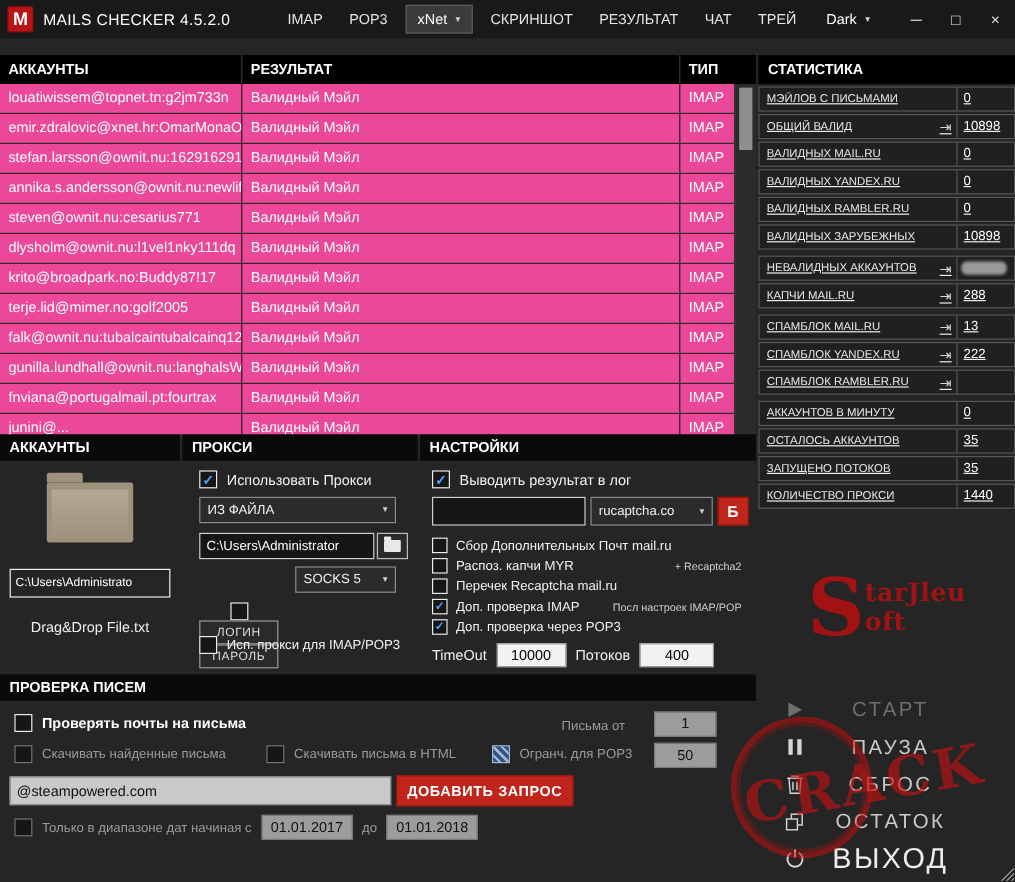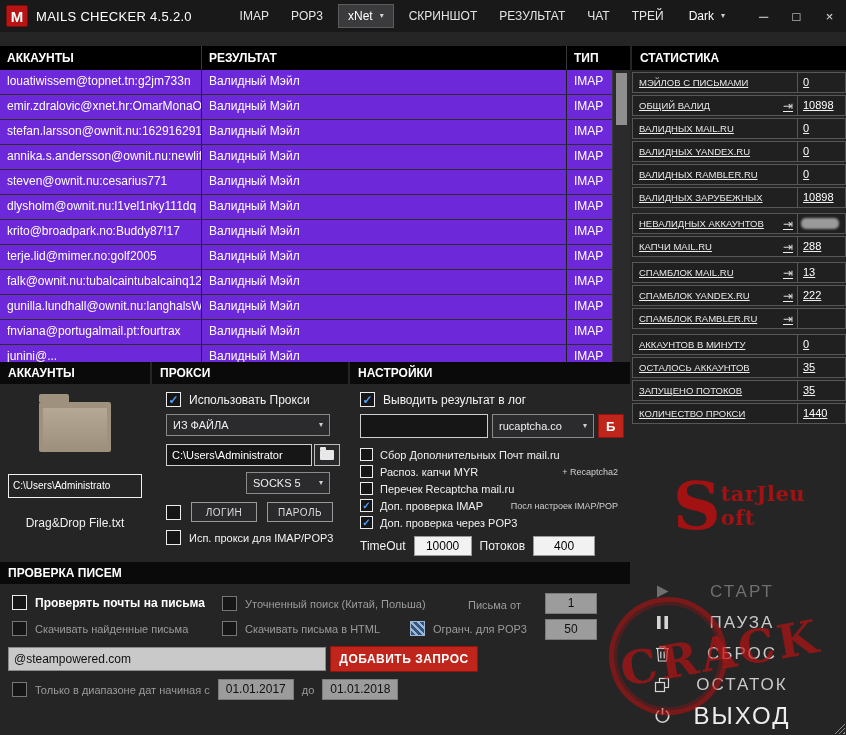--- a/index.html
+++ b/index.html
@@ -17,21 +17,21 @@
 .caret{font-size:8px;color:#cfcfcf;line-height:1;}
 .win-btns{display:flex;margin-left:8px;}
 .win-btn{width:33px;height:32px;display:flex;align-items:center;justify-content:center;color:#e0e0e0;font-size:13px;cursor:pointer;}
 
 
 #table-area{position:absolute;left:0;top:46px;width:630px;height:316px;background:#0a0a0a;}
 .tbl-header{display:flex;height:24px;background:#000;font-weight:bold;color:#fff;}
 .tbl-header>div{line-height:24px;padding-left:7px;border-right:1px solid #3a3a3a;font-size:12px;}
 .h-acc{width:202px;}.h-res{width:365px;}.h-typ{width:63px;border-right:none!important;}
 .tbl-body{position:absolute;left:0;top:24px;width:612px;height:292px;overflow:hidden;}
-.tbl-row{display:flex;height:25px;background:#6d28d9;border-bottom:1px solid #2d2d2d;}
+.tbl-row{display:flex;height:25px;background:#ec4899;border-bottom:1px solid #2d2d2d;}
 .tbl-row>div{line-height:23px;padding-left:7px;font-size:12px;color:#fff;white-space:nowrap;overflow:hidden;border-right:1px solid #1f1f1f;}
 .r-acc{width:202px;}.r-res{width:365px;}.r-typ{width:45px;border-right:none!important;}
 .tbl-scroll{position:absolute;top:24px;right:0;width:18px;height:292px;background:#2b2b2d;border-left:1px solid #3a3a3a;}
 .tbl-thumb{position:absolute;top:3px;left:3px;width:11px;height:52px;background:#8f8f8f;}
 
 
 #stats{position:absolute;left:632px;top:46px;width:214px;}
 .stats-header{height:24px;line-height:24px;background:#000;color:#fff;font-weight:bold;font-size:12px;padding-left:8px;}
 #stats-rows{margin-top:2px;text-decoration:underline;}
 .stat-row{display:flex;align-items:center;height:21px;margin-bottom:2px;border:1px solid #575757;background:#202021;}
@@ -75,21 +75,21 @@
 
 
 #proxy-panel{position:absolute;left:152px;top:362px;width:196px;height:198px;}
 .p-use{left:14px;top:30px;display:flex;gap:8px;align-items:center;}
 .p-src{left:14px;top:52px;width:164px;}
 .p-file{left:14px;top:82px;width:146px;height:22px;}
 .p-folderbtn{left:162px;top:82px;width:26px;height:22px;border:1px solid #bdbdbd;background:#2a2a2c;display:flex;align-items:center;justify-content:center;cursor:pointer;}
 .mini-folder{width:14px;height:10px;background:#e8e8e8;position:relative;border-radius:1px;}
 .mini-folder::before{content:"";position:absolute;top:-3px;left:0;width:6px;height:3px;background:#e8e8e8;border-radius:1px 1px 0 0;}
 .p-socks{left:94px;top:110px;width:84px;}
-.p-loginrow{left:14px;top:140px;display:flex;align-items:center;gap:10px;}
+.p-loginrow{left:14px;top:140px;display:flex;align-items:center;gap:0;flex-direction:column;}
 .btn.small{width:66px;height:20px;}
 .p-imappop{left:14px;top:168px;display:flex;gap:8px;align-items:center;}
 
 
 #settings-panel{position:absolute;left:350px;top:362px;width:280px;height:198px;}
 .s-log{left:10px;top:30px;display:flex;gap:8px;align-items:center;}
 .s-captcha{left:10px;top:52px;display:flex;gap:4px;align-items:center;}
 .cap-key{width:128px;height:24px;line-height:22px;}
 .cap-srv{width:102px;height:24px;}
 .cap-b{width:26px;height:24px;font-size:13px;}
@@ -437,24 +437,20 @@
       <div class="inp white th-inp">400</div>
     </div>
   </section>
 
   <section id="mailcheck-panel">
     <div class="panel-header">ПРОВЕРКА ПИСЕМ</div>
     <div class="mrow m-r1a">
       <span class="cb"></span>
       <span class="lbl b">Проверять почты на письма</span>
     </div>
-    <div class="mrow m-r1b">
-      <span class="cb dis"></span>
-      <span class="lbl s dim">Уточненный поиск (Китай, Польша)</span>
-    </div>
     <div class="m-r1c lbl s dim">Письма от</div>
     <div class="inp grey m-inp1">1</div>
     <div class="mrow m-r2a">
       <span class="cb dis"></span>
       <span class="lbl s dim">Скачивать найденные письма</span>
     </div>
     <div class="mrow m-r2b">
       <span class="cb dis"></span>
       <span class="lbl s dim">Скачивать письма в HTML</span>
     </div>

